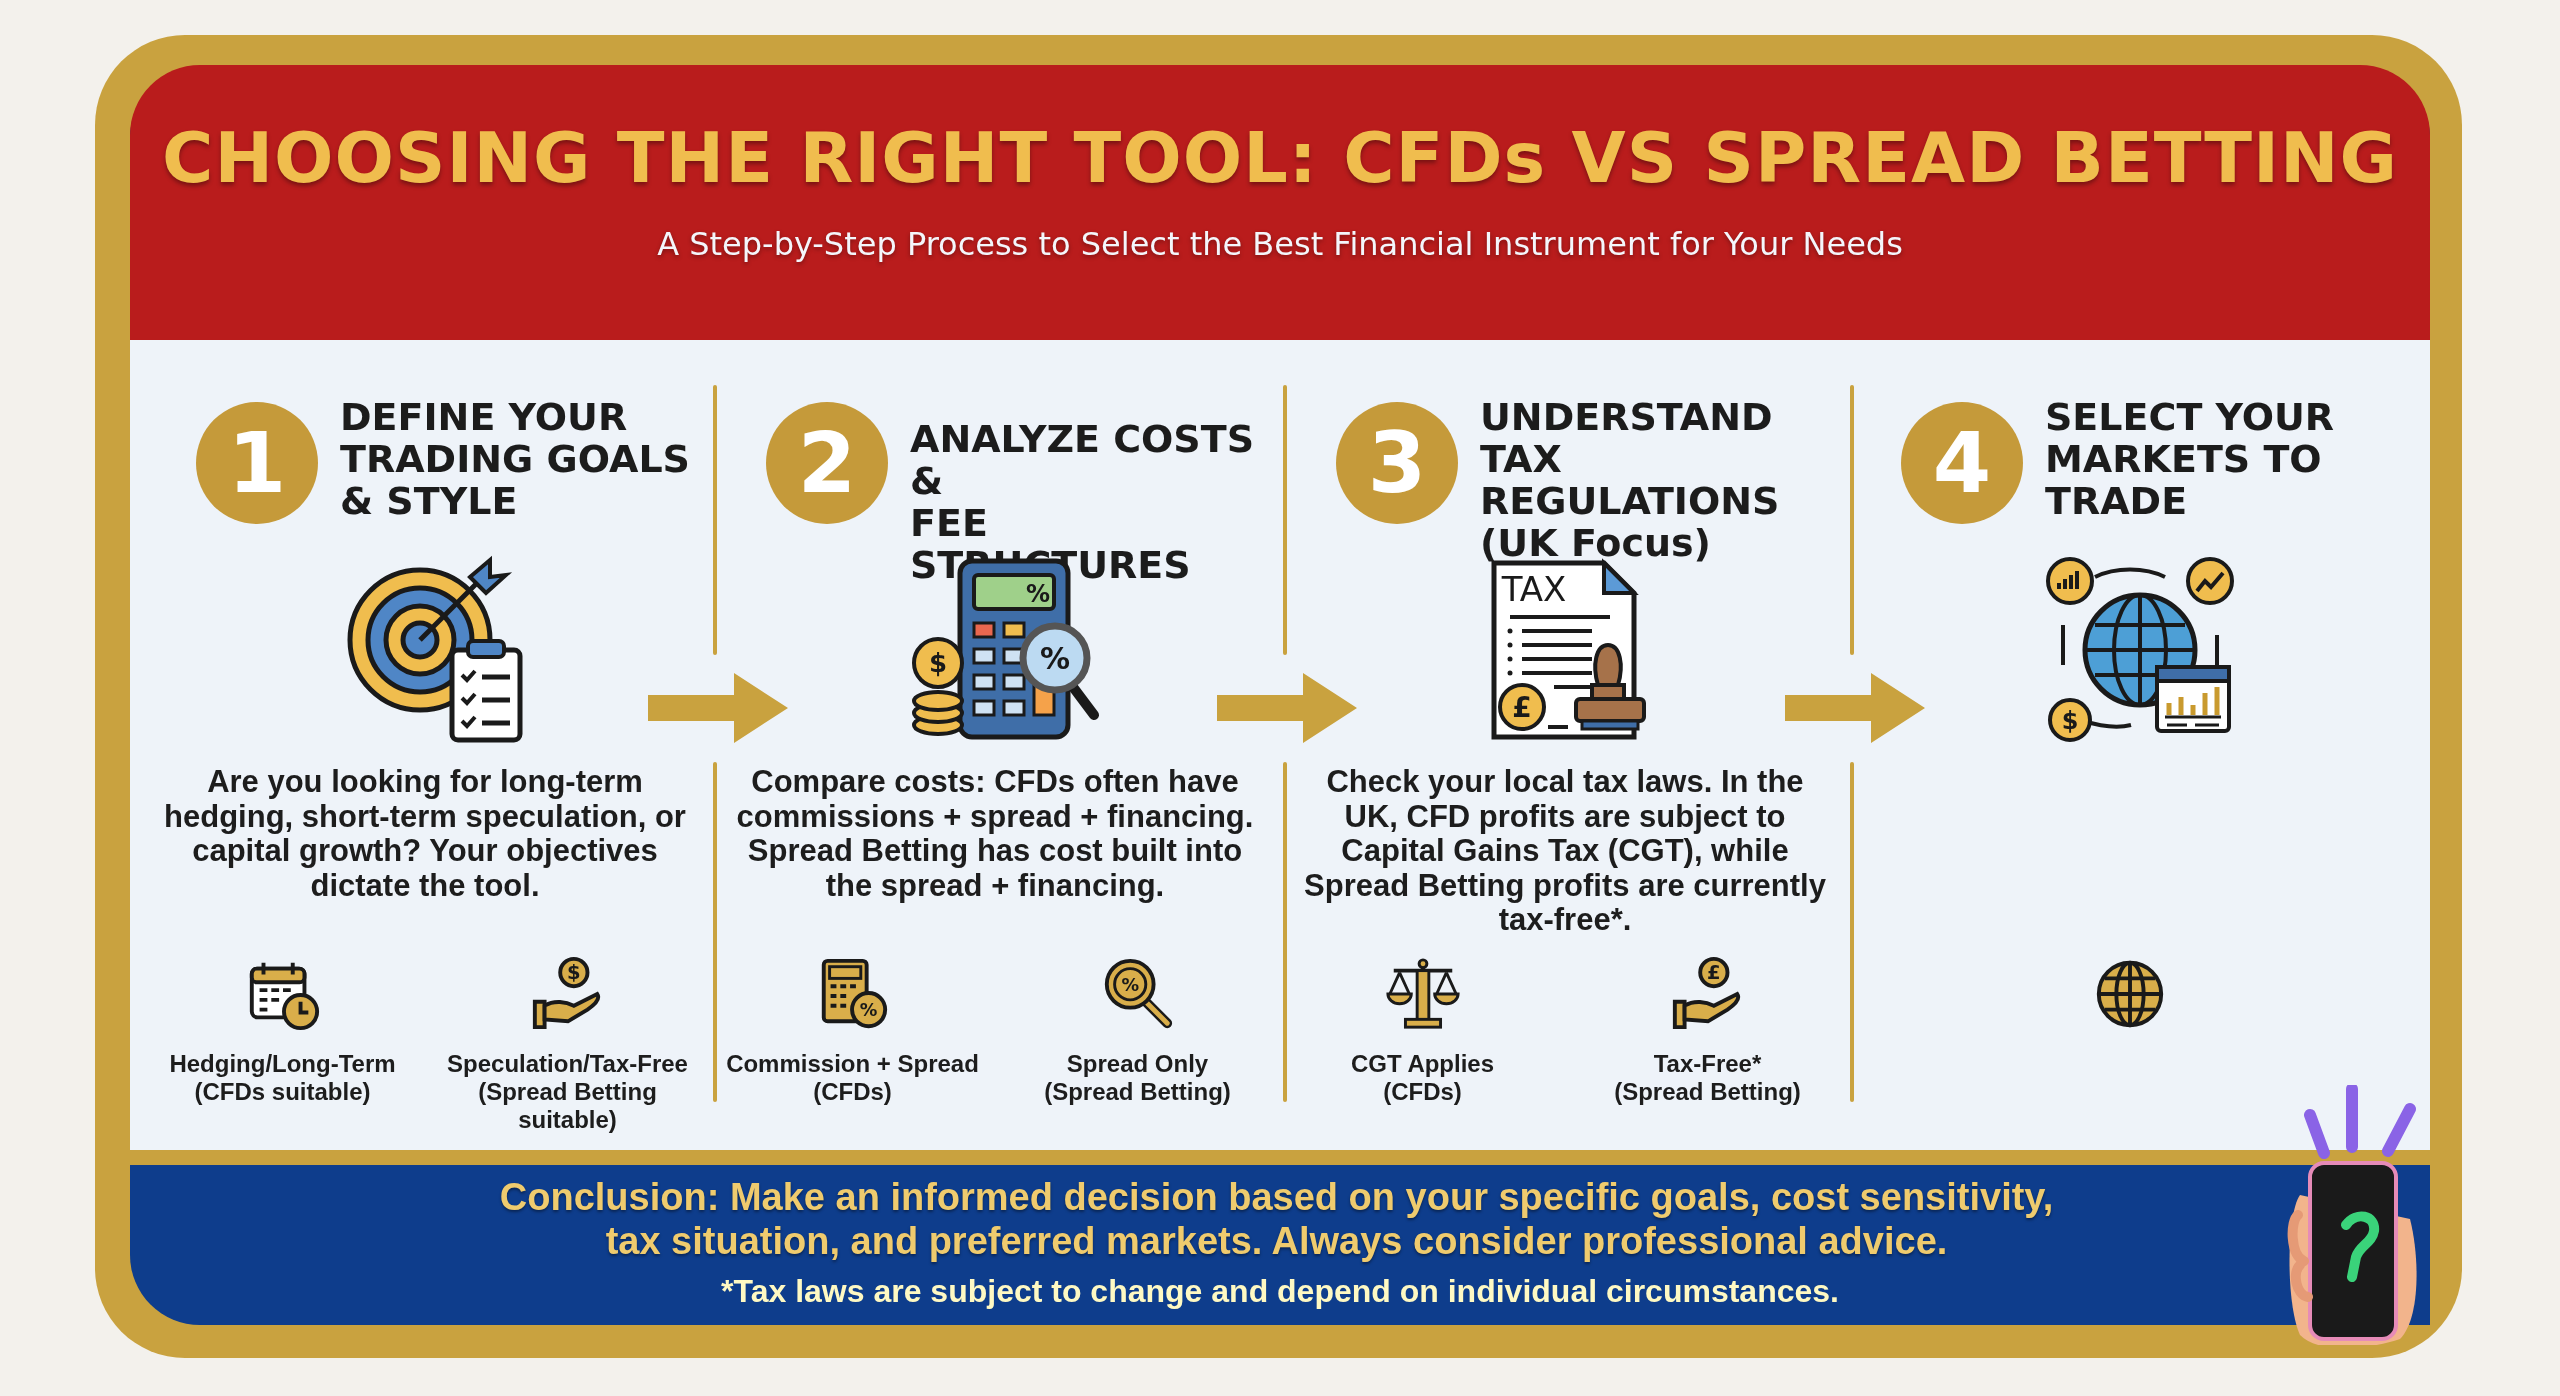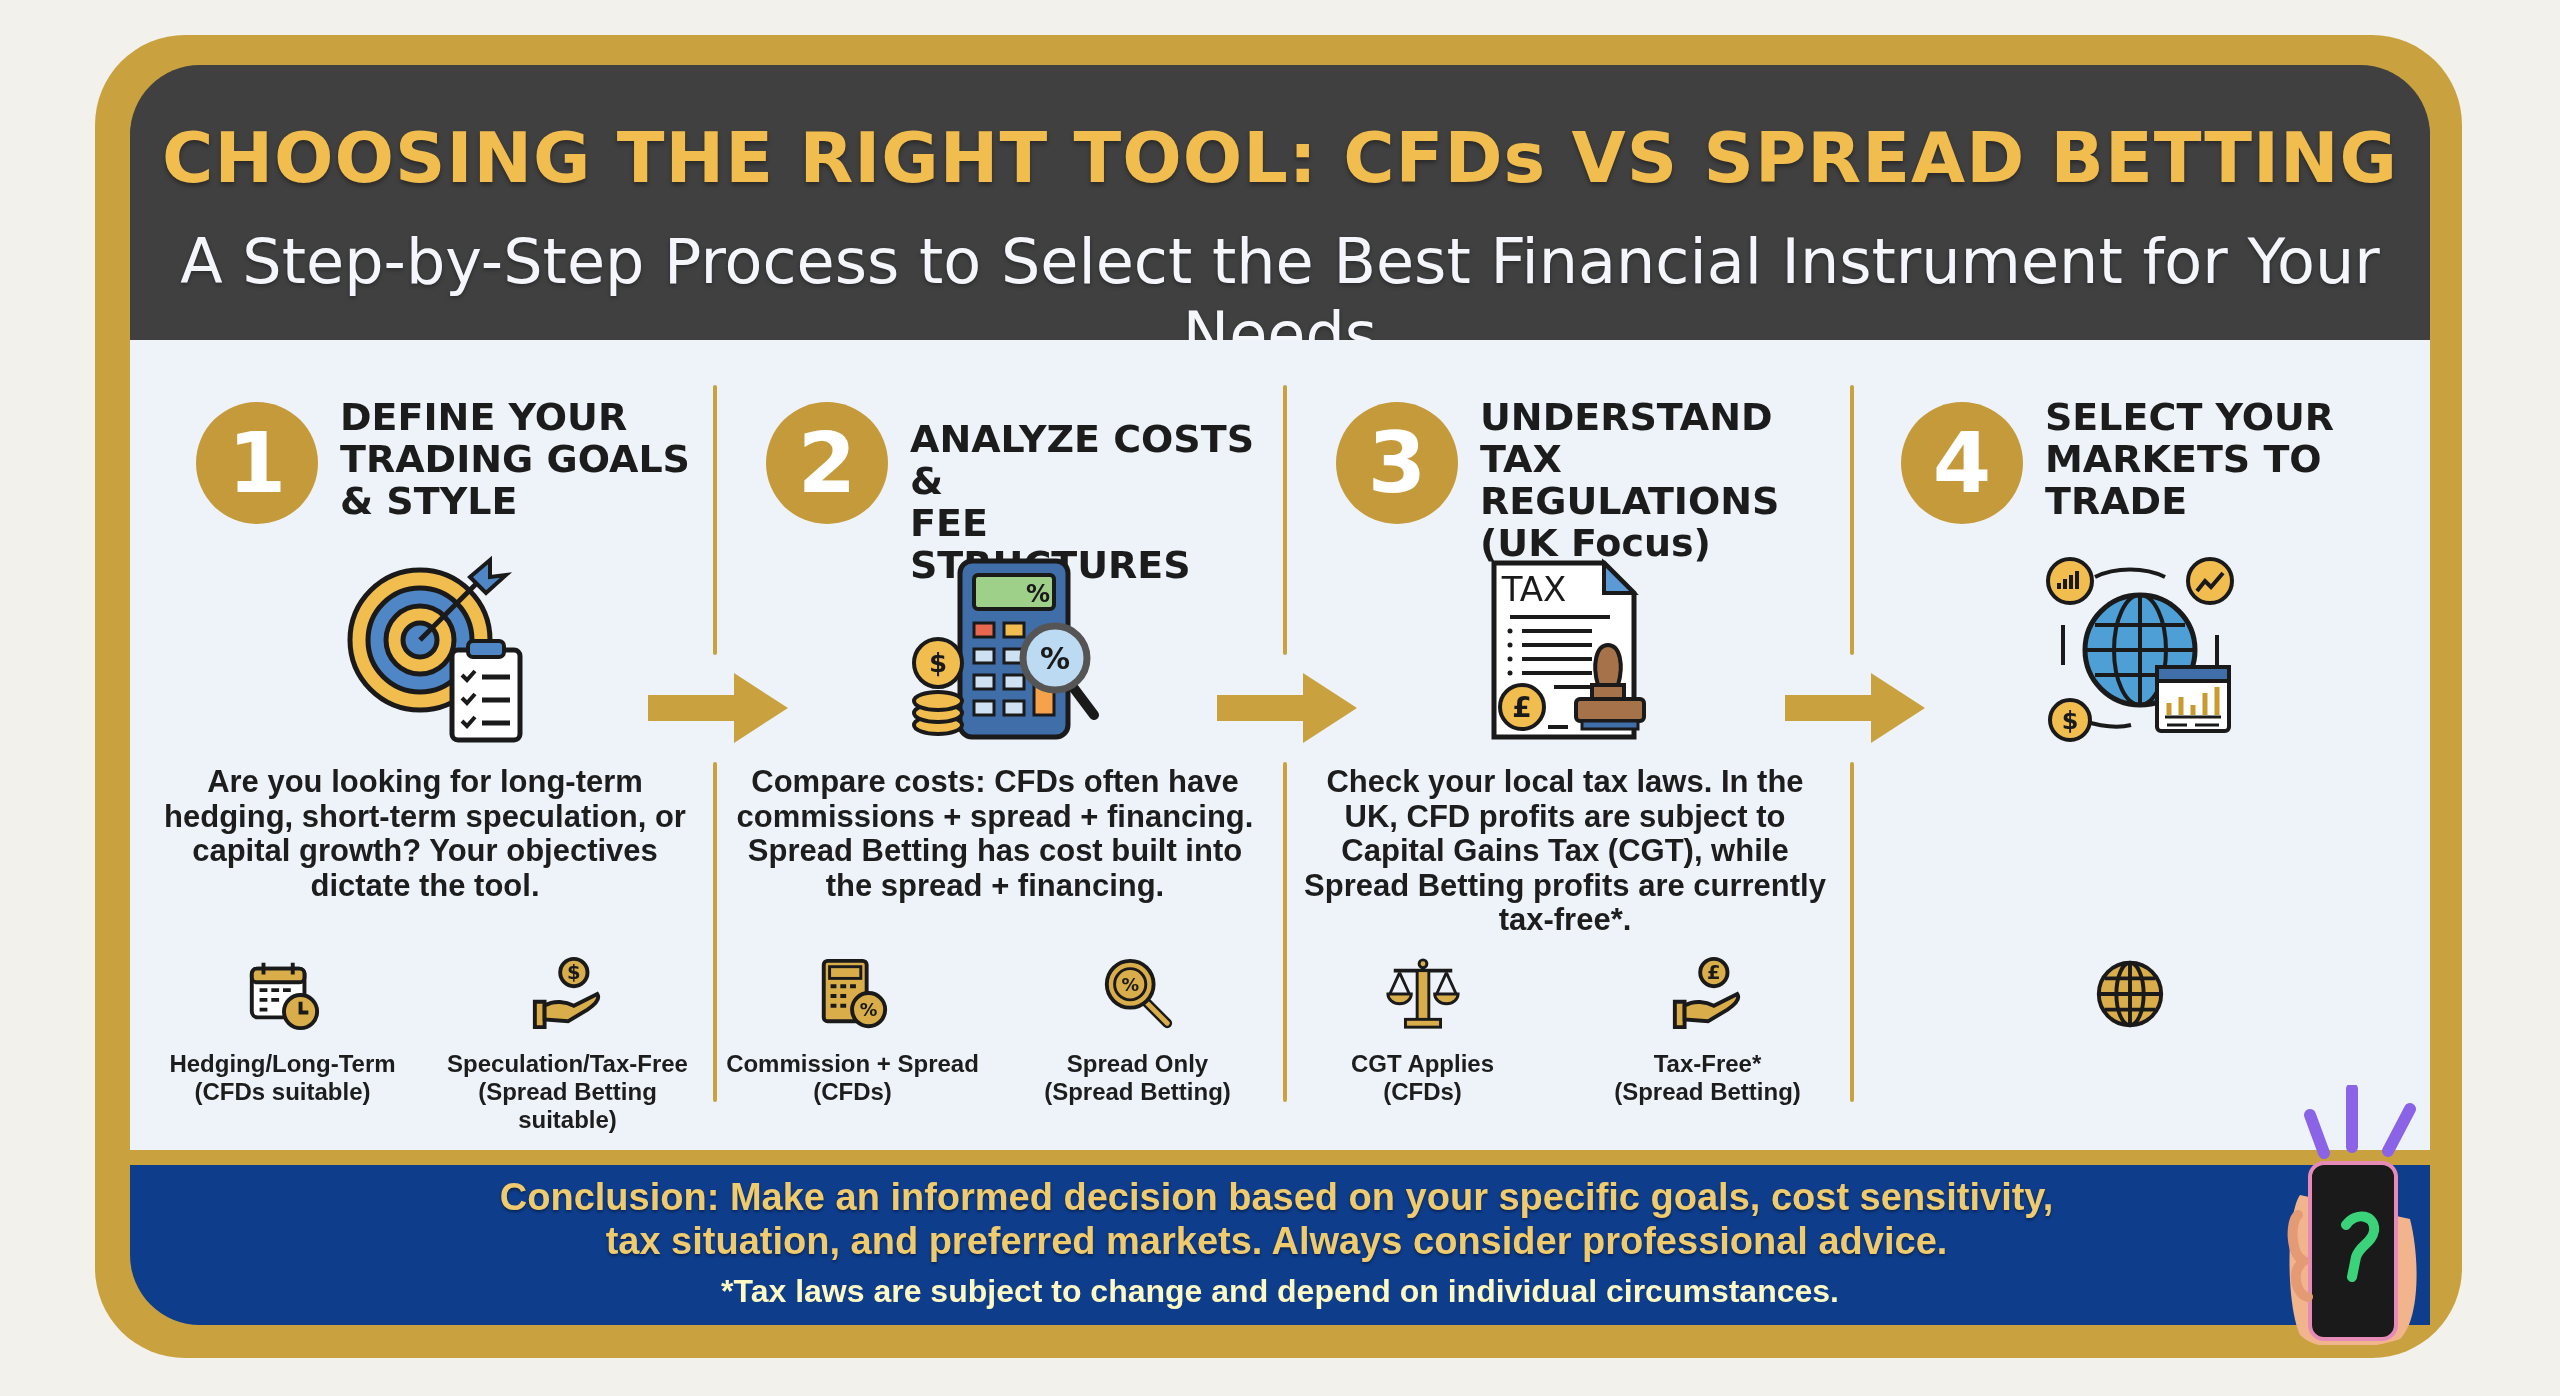--- a/index.html
+++ b/index.html
@@ -1,20 +1,20 @@
 <!DOCTYPE html>
 <html><head>
 <meta charset="utf-8">
 <style>
   html,body{margin:0;padding:0;}
   body{width:2560px;height:1396px;background:#f3f1ec;position:relative;overflow:hidden;font-family:"Liberation Sans","DejaVu Sans",sans-serif;}
   .frame{position:absolute;left:95px;top:35px;width:2367px;height:1323px;background:#c9a23f;border-radius:90px;}
-  .header{position:absolute;left:130px;top:65px;width:2300px;height:310px;background:#404040;border-radius:70px 70px 0 0;box-shadow:0 3px 0 #0a2f6e;}
+  .header{position:absolute;left:130px;top:65px;width:2300px;height:310px;background:#b91c1c;border-radius:70px 70px 0 0;box-shadow:0 3px 0 #0a2f6e;}
   .title{position:absolute;left:0;right:0;top:52px;text-align:center;font-family:"DejaVu Sans",sans-serif;font-weight:bold;font-size:70px;letter-spacing:1px;color:#f0bd4e;text-shadow:0 3px 4px rgba(0,0,0,.35);}
-  .subtitle{position:absolute;left:0;right:0;top:160px;text-align:center;font-family:"DejaVu Sans",sans-serif;font-size:62px;color:#f4f6fb;text-shadow:0 2px 4px rgba(0,0,0,.35);}
+  .subtitle{position:absolute;left:0;right:0;top:160px;text-align:center;font-family:"DejaVu Sans",sans-serif;font-size:32px;color:#f4f6fb;text-shadow:0 2px 4px rgba(0,0,0,.35);}
   .panel{position:absolute;left:130px;top:340px;width:2300px;height:810px;background:#eef3f9;}
   .footer{position:absolute;left:130px;top:1165px;width:2300px;height:160px;background:#0e3d8c;border-radius:0 0 0 70px;}
   .concl{position:absolute;left:0;right:7px;top:10px;text-align:center;font-weight:bold;font-size:38px;line-height:44px;color:#efcb6e;text-shadow:0 2px 3px rgba(0,0,0,.4);}
   .disc{position:absolute;left:0;right:0;top:108px;text-align:center;font-weight:bold;font-size:32px;color:#fef9c3;}
   .col{position:absolute;top:0;width:570px;height:810px;}
   .badge{position:absolute;left:56px;top:62px;width:122px;height:122px;border-radius:50%;background:#c59a3a;color:#fff;font-weight:bold;font-size:84px;line-height:122px;text-align:center;font-family:"DejaVu Sans",sans-serif;}
   .head{position:absolute;left:200px;top:56px;font-family:"DejaVu Sans",sans-serif;font-weight:bold;font-size:38px;line-height:42px;color:#1c1c1c;white-space:pre-line;}
   .head.two{top:78px;}
   .bigicon{position:absolute;left:200px;top:215px;width:190px;height:190px;}
   .desc{position:absolute;left:20px;right:20px;top:425px;text-align:center;font-weight:bold;font-size:31px;line-height:34.5px;color:#1d1d1d;}

